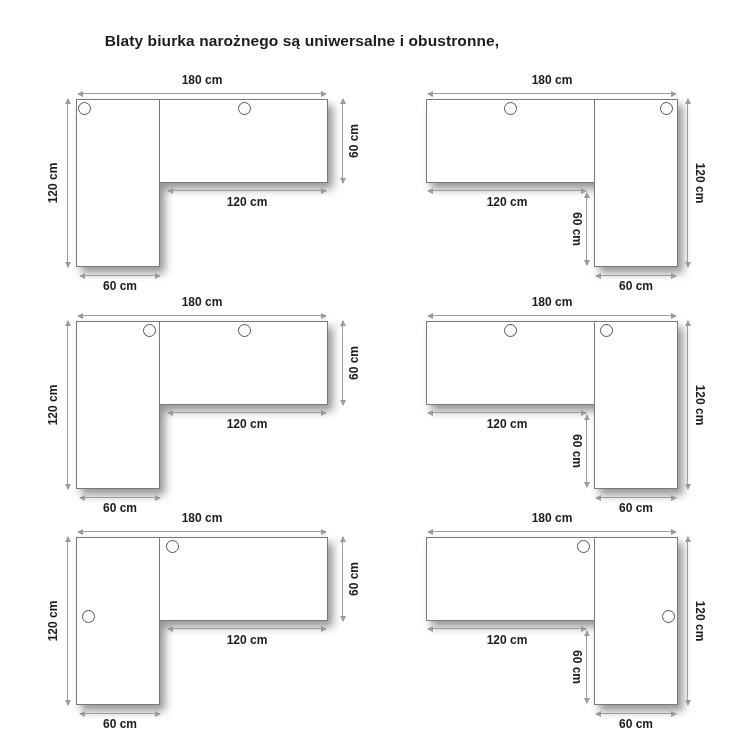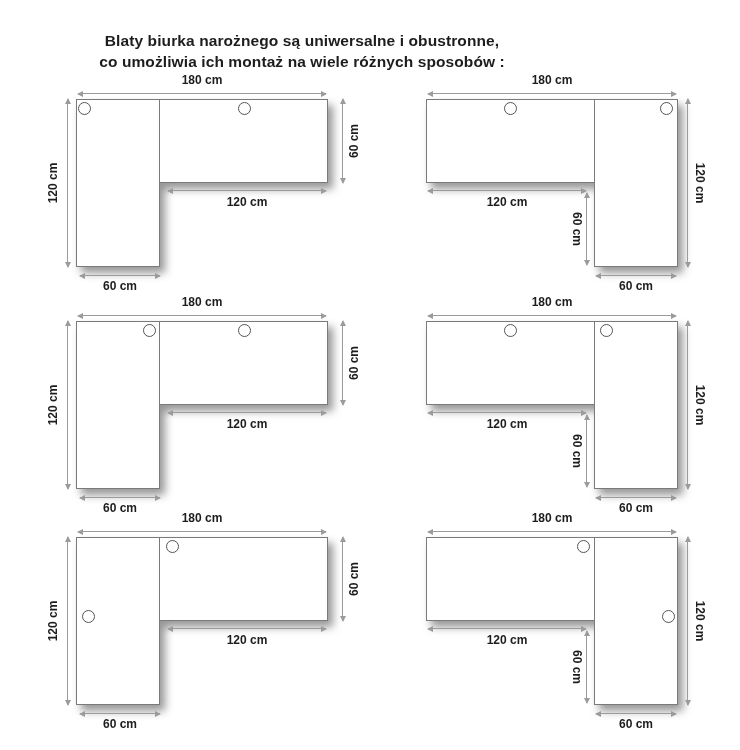--- a/index.html
+++ b/index.html
@@ -47,21 +47,20 @@
   .rot-ccw{transform:rotate(-90deg);}
   .rot-cw{transform:rotate(90deg);}
 </style>
 </head>
 <body>
 
 <div class="page">
 
   <div class="title">
     <div>Blaty biurka narożnego są uniwersalne i obustronne,</div>
-    <div>co umożliwia ich montaż na wiele różnych sposobów :</div>
   </div>
 
   <div class="diagram" style="left:40px;top:60px;">
     <div class="shape">
       <div class="sect" style="left:36px;top:39px;width:84px;height:168px;"></div>
       <div class="sect" style="left:119px;top:39px;width:169px;height:84px;"></div>
       <div class="hole" style="left:37.5px;top:41.5px;"></div>
       <div class="hole" style="left:197.5px;top:41.5px;"></div>
     </div>
     <div class="dim-h" style="left:38px;top:33px;width:248px;"></div>

